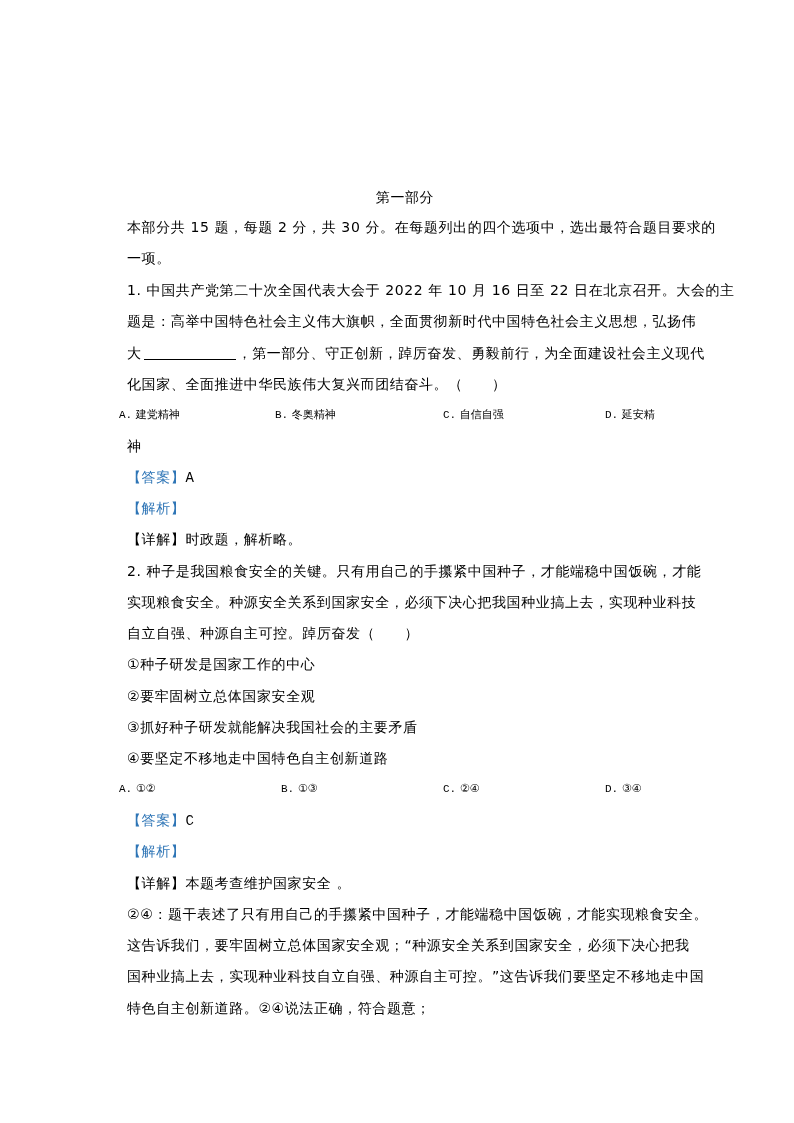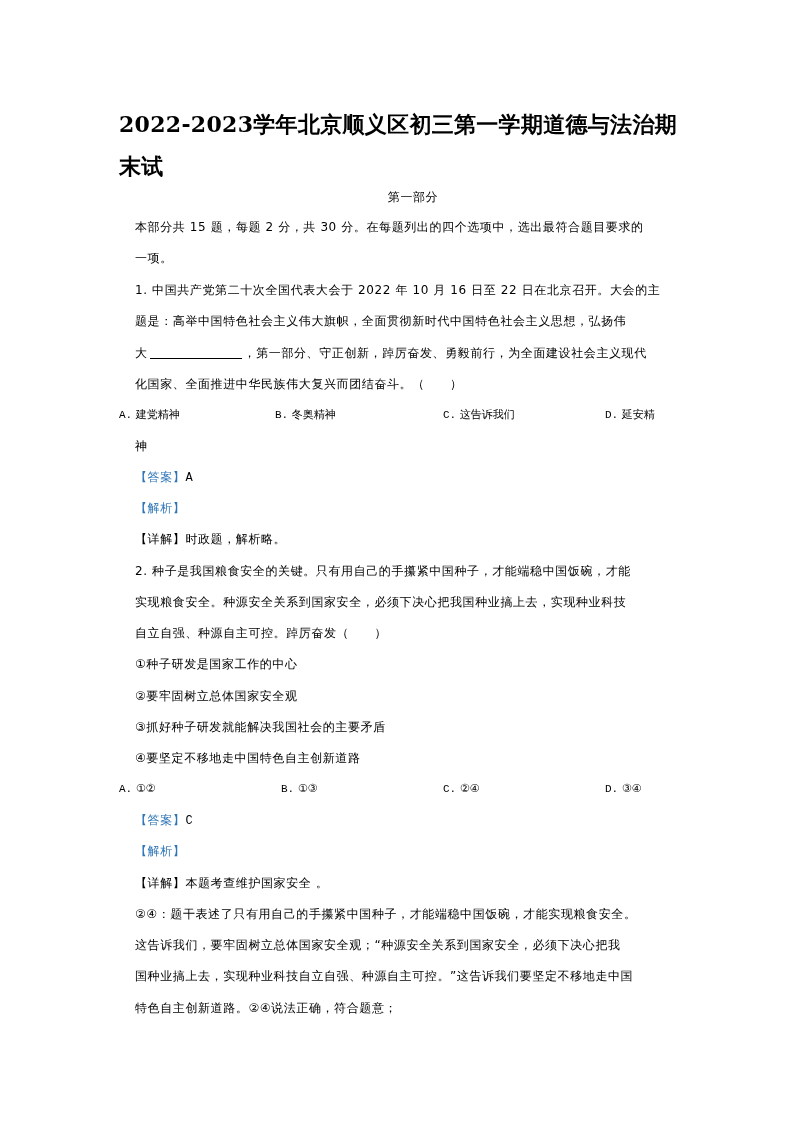--- a/index.html
+++ b/index.html
@@ -2,51 +2,50 @@
 <html><head>
   <meta charset="utf-8">
   <style>
     html, body { margin: 0; padding: 0; background: #ffffff; }
     body { width: 794px; height: 1123px; position: relative; overflow: hidden;
       font-family: "DejaVu Sans", "Liberation Sans", sans-serif; color: #000; }
     .page { position: absolute; left: 119px; top: 0; width: 556px; }
     .title { position: absolute; left: 0; top: 103px; width: 560px;
       font-family: "DejaVu Serif", "Liberation Serif", serif; font-weight: bold;
       font-size: 22px; line-height: 42px; letter-spacing: 0.3px; }
-    .line { position: absolute; left: 16px; font-size: 12px; line-height: 20px; white-space: nowrap; letter-spacing: 0.6px; }
+    .line { position: absolute; left: 8px; font-size: 14px; line-height: 20px; white-space: nowrap; letter-spacing: 0.6px; }
     .center { width: 556px; text-align: center; }
     .label { color: #2e75b6; }
     .label-black { color: #000; }
     .opt { position: absolute; font-size: 11px; line-height: 20px; white-space: nowrap; }
     .mono { font-family: "Liberation Mono", "DejaVu Sans Mono", monospace; }
     .blank { display: inline-block; width: 92px; border-bottom: 1px solid #000; height: 14px; vertical-align: -2px; margin: 0 2px; }
   </style>
 </head>
 <body>
 
 <div class="page">
 
   <div class="title">
-    <div>2022-2023学年北京顺义区初三第一学期道德与法治期末试</div>
   </div>
 
   <div class="line center" style="top:187px">第一部分</div>
   <div class="line" style="top:217px">本部分共 15 题，每题 2 分，共 30 分。在每题列出的四个选项中，选出最符合题目要求的</div>
   <div class="line" style="top:248px">一项。</div>
 
   <div class="line" style="top:280px">1. 中国共产党第二十次全国代表大会于 2022 年 10 月 16 日至 22 日在北京召开。大会的主</div>
   <div class="line" style="top:311px">题是：高举中国特色社会主义伟大旗帜，全面贯彻新时代中国特色社会主义思想，弘扬伟</div>
   <div class="line" style="top:343px">
     <span>大</span><span class="blank"></span><span>，第一部分、守正创新，踔厉奋发、勇毅前行，为全面建设社会主义现代</span>
   </div>
   <div class="line" style="top:374px">化国家、全面推进中华民族伟大复兴而团结奋斗。（　　）</div>
 
   <div class="opt" style="left:0;top:405px"><span class="mono">A.</span> <span>建党精神</span></div>
   <div class="opt" style="left:156px;top:405px"><span class="mono">B.</span> <span>冬奥精神</span></div>
-  <div class="opt" style="left:324px;top:405px"><span class="mono">C.</span> <span>这告诉我们</span></div>
+  <div class="opt" style="left:324px;top:405px"><span class="mono">C.</span> <span>自信自强</span></div>
   <div class="opt" style="left:486px;top:405px"><span class="mono">D.</span> <span>延安精</span></div>
   <div class="line" style="top:436px">神</div>
 
   <div class="line" style="top:467px"><span class="label">【答案】</span><span class="mono">A</span></div>
   <div class="line" style="top:498px"><span class="label">【解析】</span></div>
   <div class="line" style="top:529px"><span class="label-black">【详解】</span><span>时政题，解析略。</span></div>
 
   <div class="line" style="top:561px">2. 种子是我国粮食安全的关键。只有用自己的手攥紧中国种子，才能端稳中国饭碗，才能</div>
   <div class="line" style="top:592px">实现粮食安全。种源安全关系到国家安全，必须下决心把我国种业搞上去，实现种业科技</div>
   <div class="line" style="top:623px">自立自强、种源自主可控。踔厉奋发（　　）</div>

